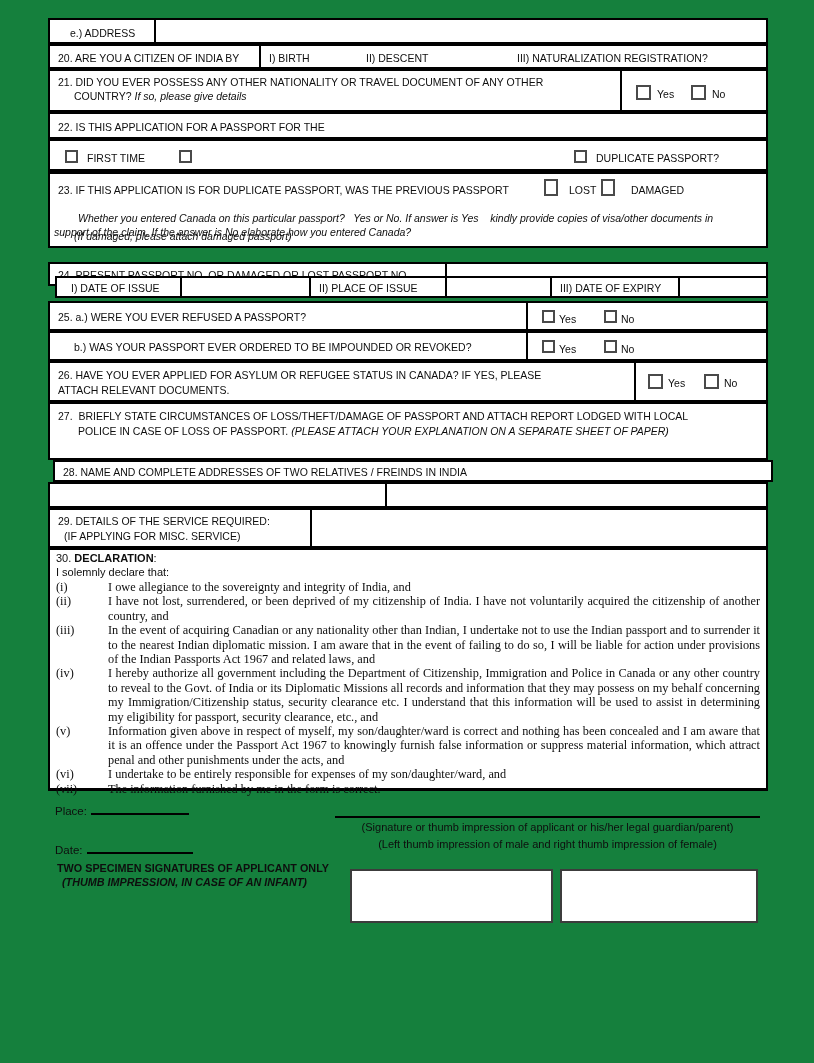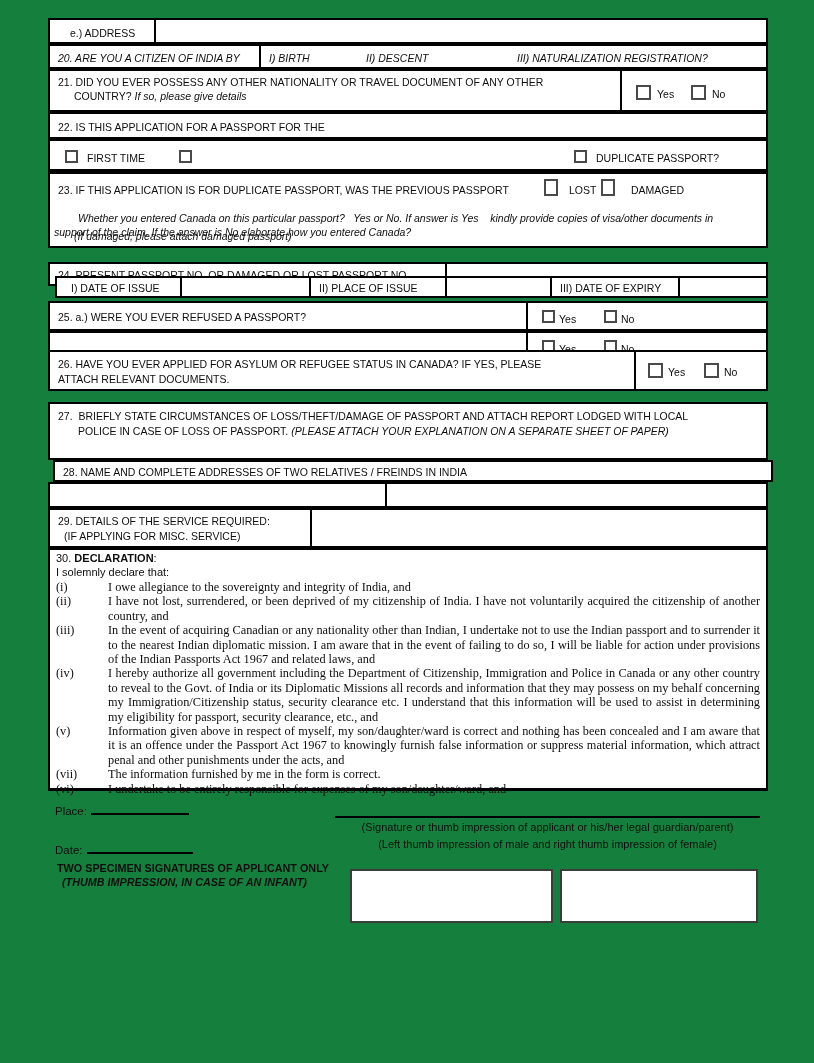--- a/index.html
+++ b/index.html
@@ -25,21 +25,21 @@
 <body>
 
 <div class="page">
 
   <div class="box" style="left:48px;top:18px;width:720px;height:26px;">
     <div class="vline" style="left:104px;"></div>
     <span class="lbl" style="left:20px;top:7px;">e.) ADDRESS</span>
     <div class="cell" style="left:106px;right:0;"></div>
   </div>
 
-  <div class="box" style="left:48px;top:44px;width:720px;height:25px;font-style:italic;">
+  <div class="box" style="left:48px;top:44px;width:720px;height:25px;">
     <div class="vline" style="left:209px;"></div>
     <span class="lbl" style="left:8px;top:6px;">20. ARE YOU A CITIZEN OF INDIA BY</span>
     <span class="lbl" style="left:219px;top:6px;">I) BIRTH</span>
     <span class="lbl" style="left:316px;top:6px;">II) DESCENT</span>
     <span class="lbl" style="left:467px;top:6px;">III) NATURALIZATION REGISTRATION?</span>
   </div>
 
   <div class="box" style="left:48px;top:69px;width:720px;height:43px;">
     <div class="vline" style="left:570px;"></div>
     <span class="lbl" style="left:8px;top:5px;">21. DID YOU EVER POSSESS ANY OTHER NATIONALITY OR TRAVEL DOCUMENT OF ANY OTHER</span>
@@ -97,27 +97,28 @@
     <div class="vline" style="left:476px;"></div>
     <span class="lbl" style="left:8px;top:8px;">25. a.) WERE YOU EVER REFUSED A PASSPORT?</span>
     <span class="cb" style="left:492px;top:7px;"></span>
     <span class="lbl" style="left:509px;top:10px;">Yes</span>
     <span class="cb" style="left:554px;top:7px;"></span>
     <span class="lbl" style="left:571px;top:10px;">No</span>
   </div>
 
   <div class="box" style="left:48px;top:331px;width:720px;height:30px;">
     <div class="vline" style="left:476px;"></div>
+    <span class="lbl" style="left:24px;top:8px;">b.) WAS YOUR PASSPORT EVER ORDERED TO BE IMPOUNDED OR REVOKED?</span>
     <span class="cb" style="left:492px;top:7px;"></span>
     <span class="lbl" style="left:509px;top:10px;">Yes</span>
     <span class="cb" style="left:554px;top:7px;"></span>
     <span class="lbl" style="left:571px;top:10px;">No</span>
   </div>
 
-  <div class="box" style="left:48px;top:350px;width:720px;height:41px;padding-left:40px;">
+  <div class="box" style="left:48px;top:361px;width:720px;height:41px;padding-left:40px;">
     <div class="vline" style="left:584px;"></div>
     <span class="lbl" style="left:8px;top:6px;">26. HAVE YOU EVER APPLIED FOR ASYLUM OR REFUGEE STATUS IN CANADA? IF YES, PLEASE</span>
     <span class="lbl" style="left:8px;top:21px;">ATTACH RELEVANT DOCUMENTS.</span>
     <span class="cb" style="left:598px;top:11px;width:15px;height:15px;"></span>
     <span class="lbl" style="left:618px;top:14px;">Yes</span>
     <span class="cb" style="left:654px;top:11px;width:15px;height:15px;"></span>
     <span class="lbl" style="left:674px;top:14px;">No</span>
   </div>
 
   <div class="box" style="left:48px;top:402px;width:720px;height:58px;">
@@ -160,26 +161,26 @@
       </div>
       <div class="decl-item">
         <div class="decl-num">(iv)</div>
         <div class="decl-text">I hereby authorize all government including the Department of Citizenship, Immigration and Police in Canada or any other country to reveal to the Govt. of India or its Diplomatic Missions all records and information that they may possess on my behalf concerning my Immigration/Citizenship status, security clearance etc. I understand that this information will be used to assist in determining my eligibility for passport, security clearance, etc., and</div>
       </div>
       <div class="decl-item">
         <div class="decl-num">(v)</div>
         <div class="decl-text">Information given above in respect of myself, my son/daughter/ward is correct and nothing has been concealed and I am aware that it is an offence under the Passport Act 1967 to knowingly furnish false information or suppress material information, which attract penal and other punishments under the acts, and</div>
       </div>
       <div class="decl-item">
+        <div class="decl-num">(vi)</div>
+        <div class="decl-text">I undertake to be entirely responsible for expenses of my son/daughter/ward, and</div>
+      </div>
+      <div class="decl-item">
         <div class="decl-num">(vii)</div>
         <div class="decl-text">The information furnished by me in the form is correct.</div>
-      </div>
-      <div class="decl-item">
-        <div class="decl-num">(vi)</div>
-        <div class="decl-text">I undertake to be entirely responsible for expenses of my son/daughter/ward, and</div>
       </div>
     </div>
   </div>
 
   <span class="lbl" style="left:55px;top:801px;font-size:11.5px;"><span>Place:</span><span class="underline-seg" style="width:98px;"></span></span>
 
   <div style="position:absolute;left:335px;top:816px;width:425px;height:2px;background:#000;"></div>
   <div class="lbl center" style="left:335px;top:821px;width:425px;font-size:11px;">(Signature or thumb impression of applicant or his/her legal guardian/parent)</div>
   <div class="lbl center" style="left:335px;top:838px;width:425px;font-size:11px;">(Left thumb impression of male and right thumb impression of female)</div>
 

